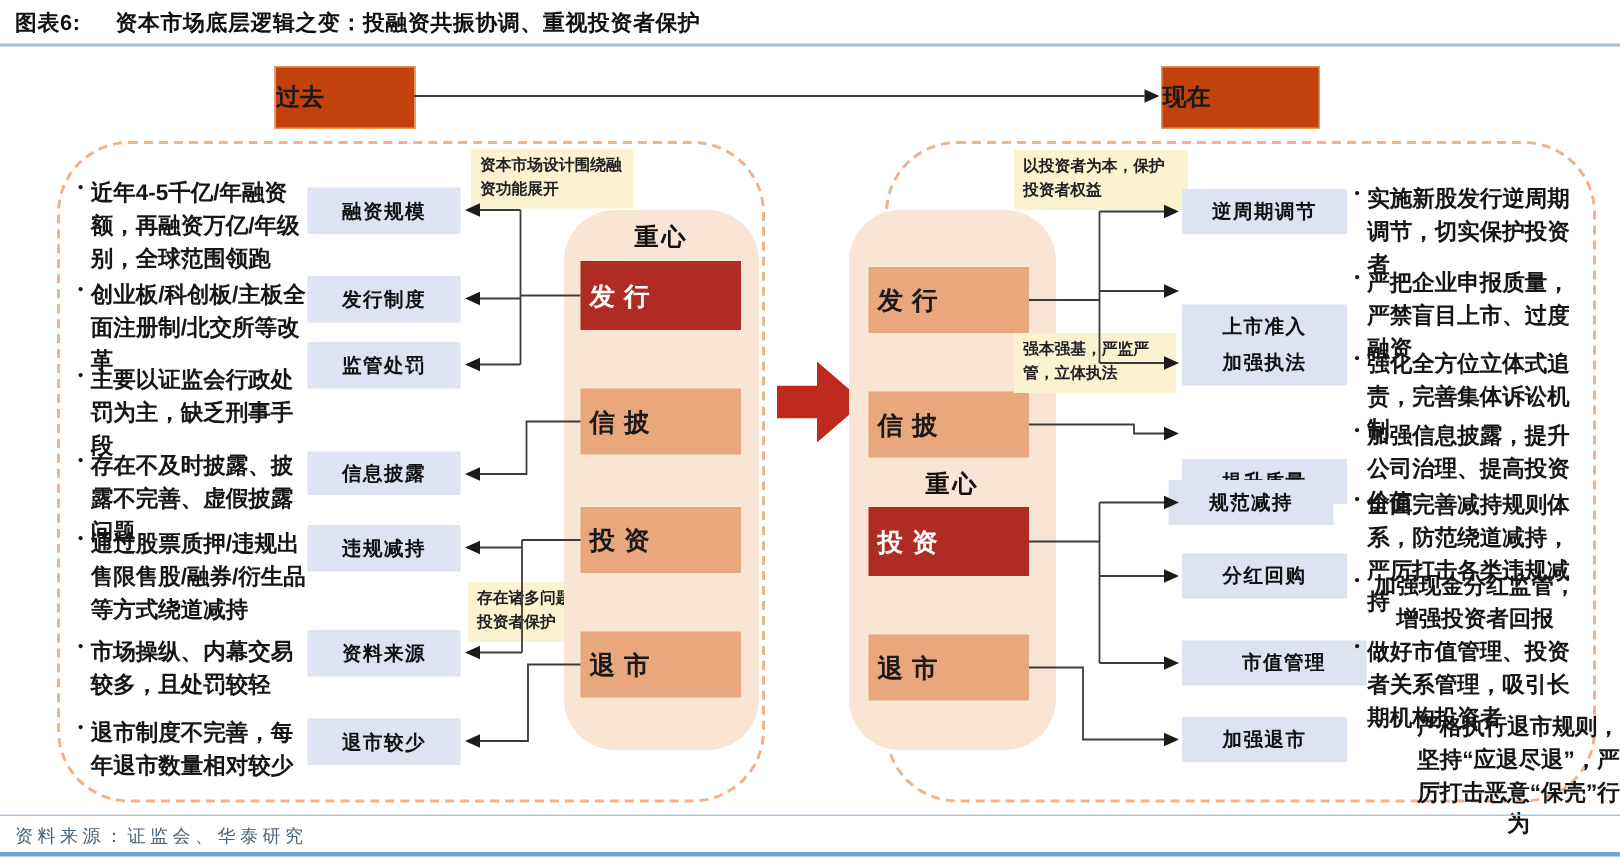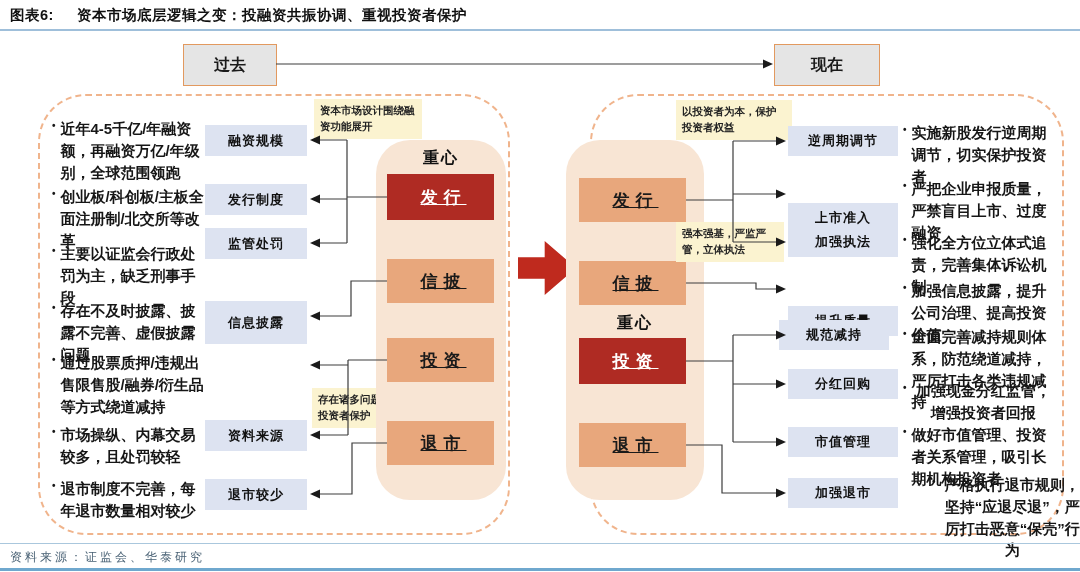--- a/index.html
+++ b/index.html
@@ -5,28 +5,28 @@
   html,body{margin:0;padding:0;background:#fff;}
   #canvas{
     position:relative;width:1080px;height:572px;background:#fff;overflow:hidden;
     font-family:"Liberation Sans",sans-serif;color:#111;
   }
   .abs{position:absolute;}
   
   .title-row{left:10px;top:6px;width:1060px;font-size:14.5px;font-weight:bold;letter-spacing:.5px;}
   .title-rule{left:0;top:29px;width:1080px;height:2px;background:#9fbfda;}
   
-  .era-box{background:#e5e5e5;border:1px solid #e2995f;display:flex;align-items:center;justify-content:center;
+  .era-box{background:#c2410c;border:1px solid #e2995f;display:flex;align-items:center;
     font-size:16px;font-weight:bold;color:#1a1a1a;}
   
   .dash-box{border:2px dashed #f0b48c;border-radius:48px;background:#fff;}
   
   .pink-box{background:#f8e5d4;border-radius:34px;}
   
-  .pillar{display:flex;align-items:center;justify-content:center;font-size:17px;font-weight:bold;letter-spacing:6px;text-indent:6px;text-decoration:underline;}
+  .pillar{display:flex;align-items:center;justify-content:flex-start;font-size:17px;font-weight:bold;letter-spacing:6px;text-indent:6px;}
   .pillar.orange{background:#e8a77c;color:#1a1a1a;}
   .pillar.red{background:#af2b23;color:#fff;}
   .focus-label{font-size:16px;font-weight:bold;text-align:center;letter-spacing:2px;color:#111;}
   
   .tag{background:#dde3f1;display:flex;align-items:center;justify-content:center;
     font-size:13px;font-weight:bold;letter-spacing:1px;color:#111;}
   
   .note{background:#fbf3d0;padding:4px 6px;font-size:10.5px;font-weight:bold;line-height:1.5;color:#222;}
   
   .bullet{font-size:15px;font-weight:bold;line-height:1.45;color:#161616;display:flex;}
@@ -88,22 +88,25 @@
 
   <div class="abs tag" style="left:205px;top:125px;width:102px;height:31px;">
     <span>融资规模</span>
     </div>
   <div class="abs tag" style="left:205px;top:184px;width:102px;height:31px;">
     <span>发行制度</span>
     </div>
   <div class="abs tag" style="left:205px;top:228px;width:102px;height:31px;">
     <span>监管处罚</span>
     </div>
-  <div class="abs tag" style="left:205px;top:301px;width:102px;height:43px;">
+  <div class="abs tag" style="left:205px;top:301px;width:102px;height:29px;">
     <span>信息披露</span>
+    </div>
+  <div class="abs tag" style="left:205px;top:350px;width:102px;height:31px;">
+    <span>违规减持</span>
     </div>
   <div class="abs tag" style="left:205px;top:420px;width:102px;height:31px;">
     <span>资料来源</span>
     </div>
   <div class="abs tag" style="left:205px;top:479px;width:102px;height:31px;">
     <span>退市较少</span>
     </div>
 
   <div class="abs note" style="left:314px;top:99px;width:96px;">
     <span>资本市场设计围绕融资功能展开</span></div>
@@ -156,21 +159,21 @@
     </div>
   <div class="abs tag" style="left:788px;top:274px;width:110px;height:30px;margin-top:32px;">
     <span>提升质量</span>
     </div>
   <div class="abs tag" style="left:779px;top:320px;width:110px;height:30px;">
     <span>规范减持</span>
     </div>
   <div class="abs tag" style="left:788px;top:369px;width:110px;height:30px;">
     <span>分红回购</span>
     </div>
-  <div class="abs tag" style="left:788px;top:427px;width:110px;height:30px;">
+  <div class="abs tag" style="left:788px;top:427px;width:110px;height:30px;padding-left:13px;">
     <span>市值管理</span>
     </div>
   <div class="abs tag" style="left:788px;top:478px;width:110px;height:30px;">
     <span>加强退市</span>
     </div>
 
   <div class="abs bullet" style="left:903px;top:122px;width:152px;">
     <span>实施新股发行逆周期调节，切实保护投资者</span>
     </div>
   <div class="abs bullet" style="left:903px;top:178px;width:152px;">

